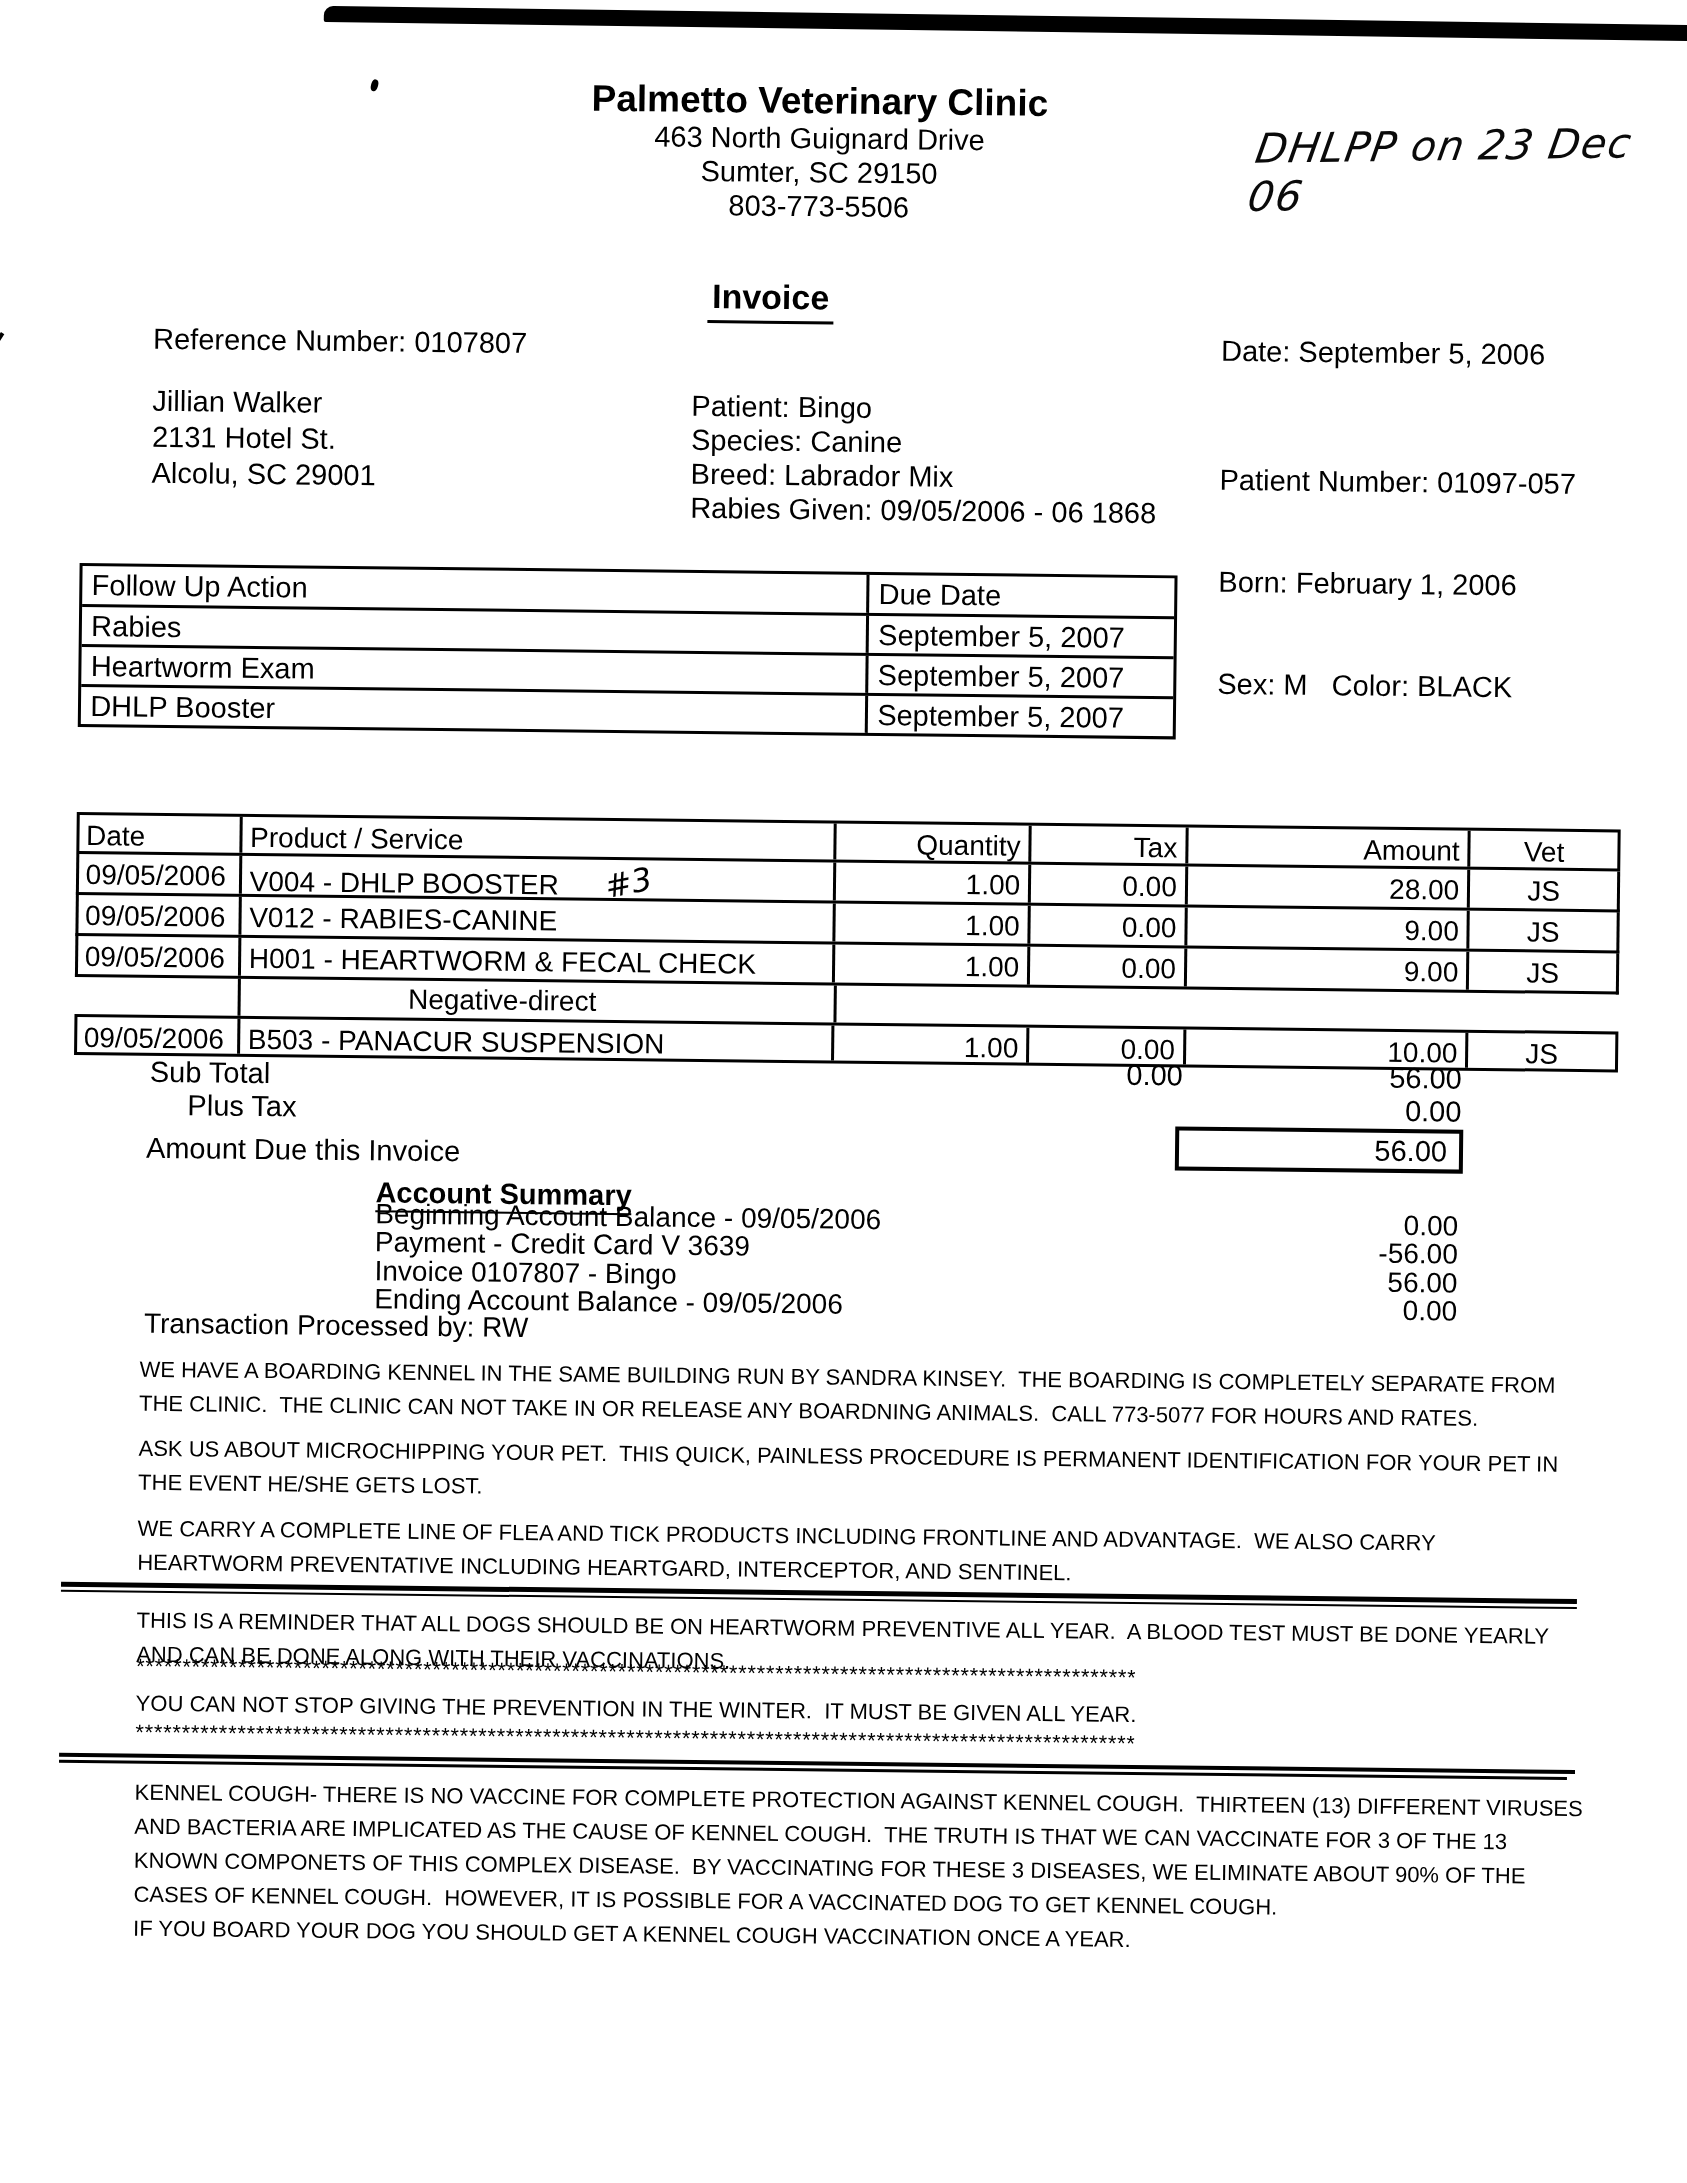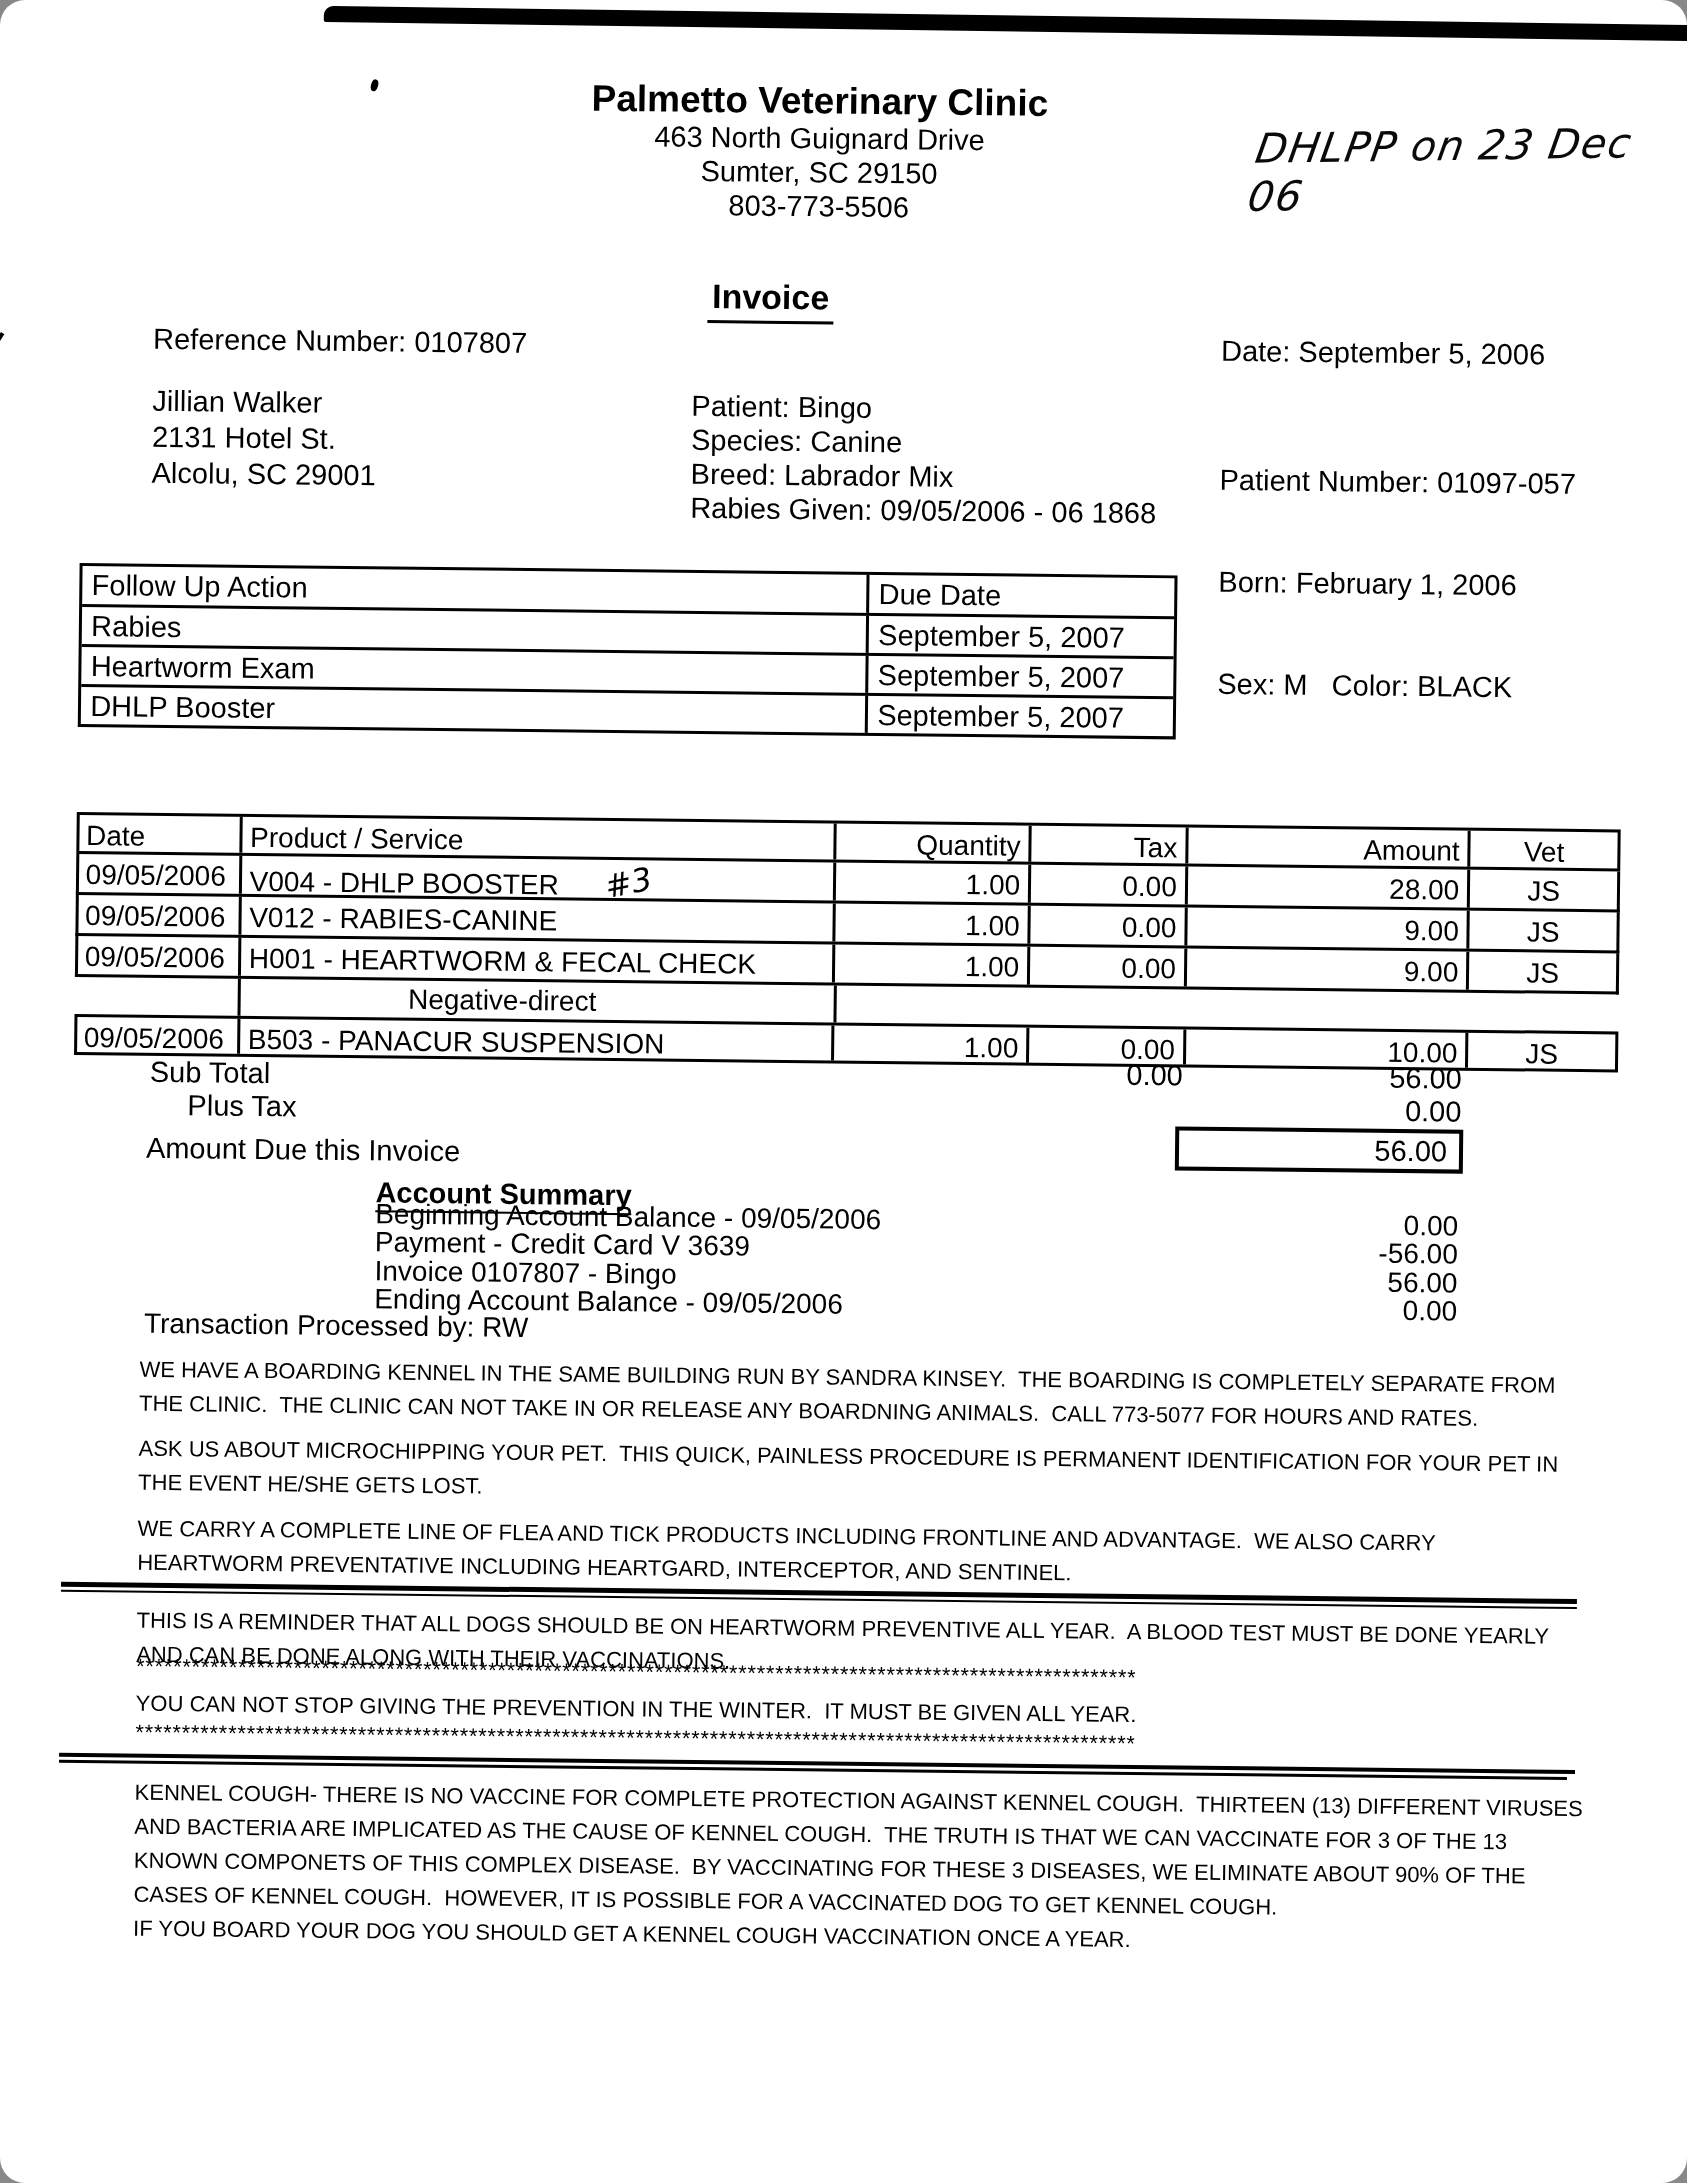--- a/index.html
+++ b/index.html
@@ -1,17 +1,17 @@
 <!DOCTYPE html>
 <html style="font-size:10.6px"><head>
 <meta charset="utf-8">
 <style>
   html,body{margin:0;padding:0;background:#888;}
   #page{position:relative;width:1687px;height:2183px;background:#ffffff;overflow:hidden;
-        font-family:"Liberation Sans",sans-serif;color:#000;border-radius:25px;}
+        font-family:"Liberation Sans",sans-serif;color:#000;}
   #doc{position:absolute;left:0;top:0;width:1687px;height:2183px;
        transform:rotate(0.65deg);transform-origin:0 0;}
   .abs{position:absolute;}
   .ws{white-space:pre-wrap;}
   .t44{font-size:29px;line-height:34px;}
   .t42{font-size:28px;line-height:33px;}
   .para{font-size:22px;line-height:34px;white-space:pre-wrap;width:1449px;}
   .right{text-align:right;}
   .center{text-align:center;}
   .bold{font-weight:700;}

